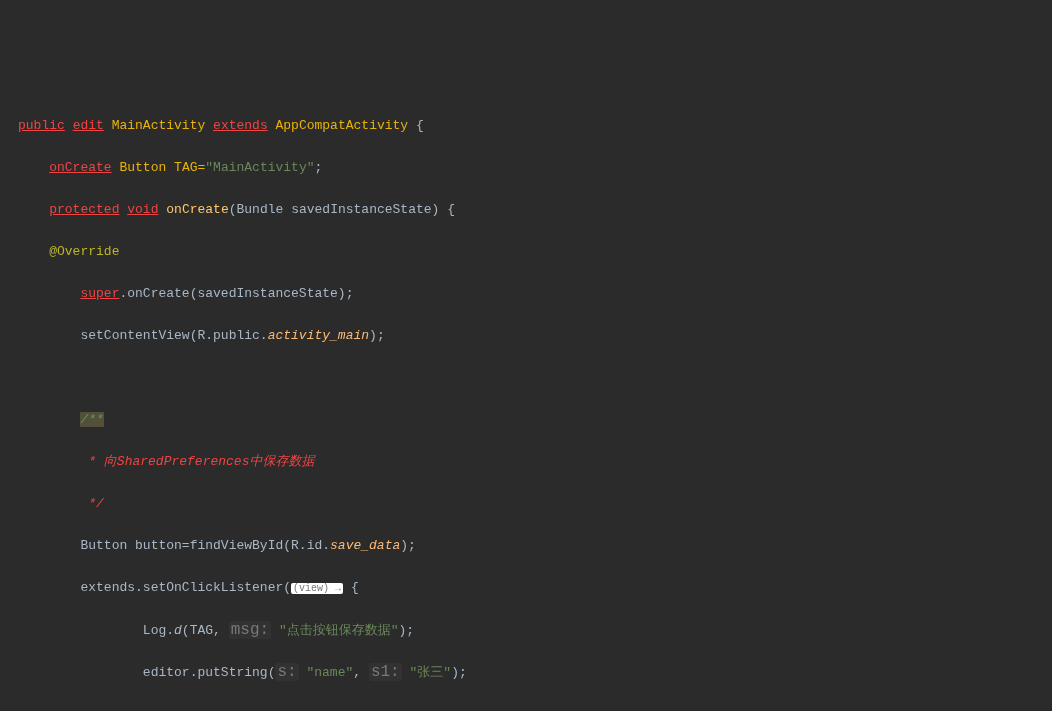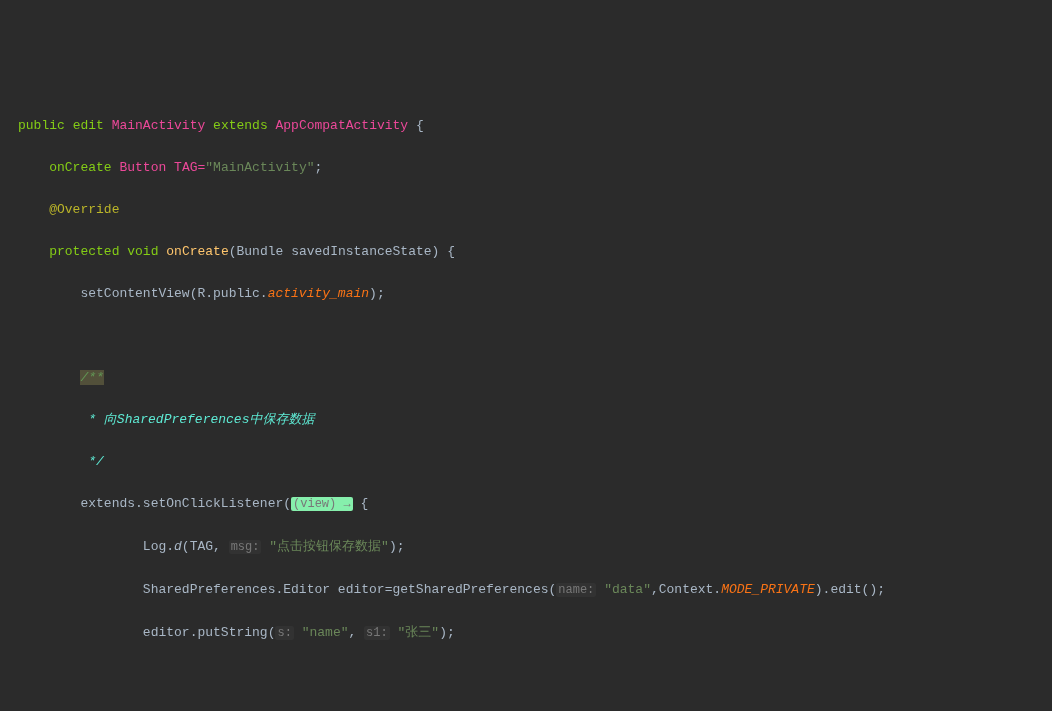--- a/index.html
+++ b/index.html
@@ -7,50 +7,51 @@
   background: #2b2b2b;
   font-family: 'Consolas', 'Monaco', 'Courier New', monospace;
   font-size: 13px;
   line-height: 21px;
   color: #a9b7c6;
   padding: 10px 0;
   white-space: pre;
   overflow-x: auto;
 }
 .code-area { padding-left: 18px; }
-.kw-orange { color: #84cc16; }
+.kw-orange { color: #ef4444; text-decoration: underline; }
 .kw-yellow { color: #ffc66d; }
-.kw-italic-purple { color: #f97316; font-style: italic; }
+.kw-italic-purple { color: #fdba74; font-style: italic; }
 .kw-green { color: #6a8759; }
-.kw-doc { color: #5eead4; font-style: italic; }
+.kw-doc { color: #ef4444; font-style: italic; }
 .kw-doc-hl { color: #629755; font-style: italic; background: #52503a; }
-.kw-hint { color: #787878; background: #86efac; border-radius: 2px; padding: 0 2px; font-size: 12px; font-style: normal; }
-.kw-hint-param { color: #787878; background: #323232; border-radius: 2px; padding: 0 2px; font-size: 12px; }
+.kw-hint { color: #787878; background: #ffffff; border-radius: 2px; padding: 0 2px; font-size: 10px; font-style: normal; }
+.kw-hint-param { color: #787878; background: #323232; border-radius: 2px; padding: 0 2px; font-size: 16px; }
 .kw-at { color: #bbb529; }
 .kw-italic { font-style: italic; }
-.kw-default { color: #ec4899; }
+.kw-default { color: #eab308; }
 </style>
 </head>
 <body>
 
 
 
 <div class="code-area">
 <div><span class="kw-orange">public</span> <span class="kw-orange">edit</span> <span class="kw-default">MainActivity</span> <span class="kw-orange">extends</span> <span class="kw-default">AppCompatActivity</span><span> {</span></div>
 <div>    <span class="kw-orange">onCreate</span> <span class="kw-default">Button</span> <span class="kw-default">TAG=</span><span class="kw-green">"MainActivity"</span><span>;</span></div>
+<div>    <span class="kw-orange">protected</span> <span class="kw-orange">void</span> <span class="kw-yellow">onCreate</span><span>(</span><span>Bundle</span><span> savedInstanceState) {</span></div>
 <div>    <span class="kw-at">@Override</span></div>
-<div>    <span class="kw-orange">protected</span> <span class="kw-orange">void</span> <span class="kw-yellow">onCreate</span><span>(</span><span>Bundle</span><span> savedInstanceState) {</span></div>
+<div>        <span class="kw-orange">super</span><span>.onCreate(savedInstanceState);</span></div>
 <div>        <span>setContentView(R.public.</span><span class="kw-italic-purple">activity_main</span><span>);</span></div>
 <div> </div>
 <div>        <span class="kw-doc-hl">/**</span></div>
 <div><span class="kw-doc">        <span> * </span><span>向</span><span>SharedPreferences</span><span>中保存数据</span></span></div>
 <div><span class="kw-doc">        <span> */</span></span></div>
+<div>        <span>Button button=findViewById(R.id.</span><span class="kw-italic-purple">save_data</span><span>);</span></div>
 <div>        <span>extends.setOnClickListener(</span><span class="kw-hint">(view) →</span><span> {</span></div>
 <div>                <span>Log.</span><span class="kw-italic">d</span><span>(TAG, </span><span class="kw-hint-param">msg:</span><span> </span><span class="kw-green">"点击按钮保存数据"</span><span>);</span></div>
-<div>                <span>SharedPreferences.Editor editor=getSharedPreferences(</span><span class="kw-hint-param">name:</span><span> </span><span class="kw-green">"data"</span><span>,Context.</span><span class="kw-italic-purple">MODE_PRIVATE</span><span>).edit();</span></div>
 <div>                <span>editor.putString(</span><span class="kw-hint-param">s:</span><span> </span><span class="kw-green">"name"</span><span>, </span><span class="kw-hint-param">s1:</span><span> </span><span class="kw-green">"张三"</span><span>);</span></div>
 
 
 
 
 
 
 
 
 

